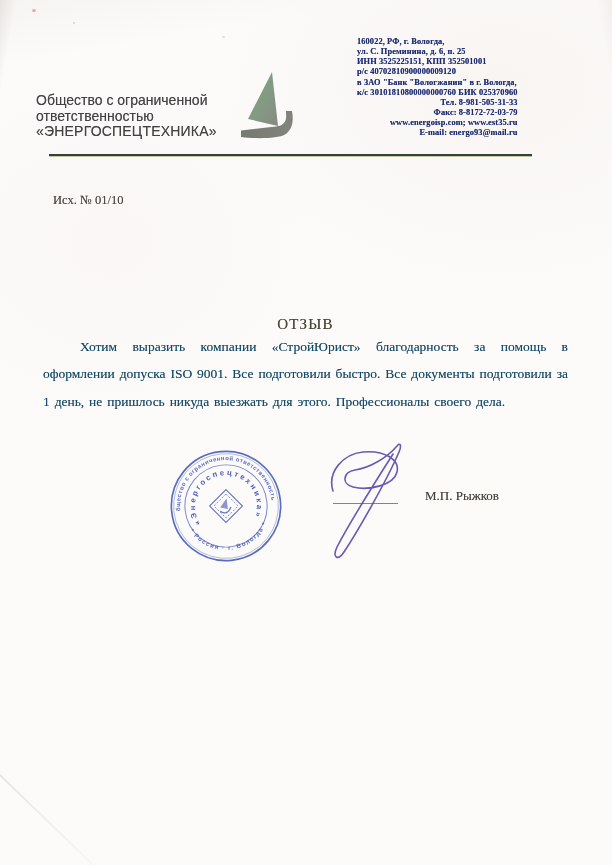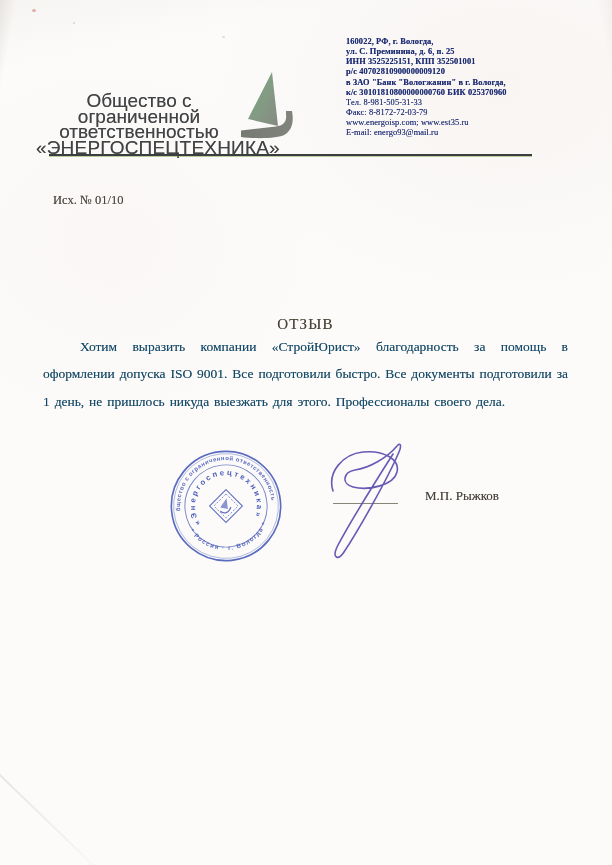--- a/index.html
+++ b/index.html
@@ -27,39 +27,38 @@
     transform:rotate(44deg);transform-origin:left top;pointer-events:none;
   }
   .speck{position:absolute;border-radius:50%;pointer-events:none;}
   .speck.s1{left:32px;top:9px;width:4px;height:3px;background:rgba(192,88,80,0.45);}
   .speck.s2{left:73px;top:22px;width:2px;height:2px;background:rgba(160,152,142,0.4);}
   .speck.s3{left:222px;top:36px;width:3px;height:2px;background:rgba(170,160,150,0.35);}
 
   
   .company-block{
     position:absolute;left:36px;top:93px;width:206px;
-    text-align:center;
     font-family:"Liberation Sans", sans-serif;
-    font-size:19px;line-height:15.5px;
+    font-size:14px;line-height:15.5px;
     color:#414244;
     text-shadow:0 0 0.5px rgba(65,66,68,0.55);
   }
   .company-block .l3{letter-spacing:0.2px;}
   .logo-svg{position:absolute;left:226px;top:62px;}
   .address-block{
-    position:absolute;left:346px;top:37px;
+    position:absolute;left:357px;top:37px;
     font-family:"Liberation Serif", serif;
     font-size:8.4px;line-height:10.15px;
     font-weight:700;
     color:#1e2d73;
     letter-spacing:0.1px;
     text-shadow:0 0 0.4px rgba(30,45,115,0.6);
     white-space:nowrap;
   }
-  .address-block div:nth-child(n+7){font-weight:400;}
+  .address-block div:nth-child(n+7){font-weight:700;text-align:right;}
   .rule{
     position:absolute;left:49px;top:154px;width:483px;height:0;
     border-top:2px solid #3b3e41;
     border-bottom:1px solid rgba(136,168,82,0.55);
   }
 
   
   .ref-block{
     position:absolute;left:53px;top:192px;
     font-size:12.5px;line-height:16.5px;color:#4a443e;

